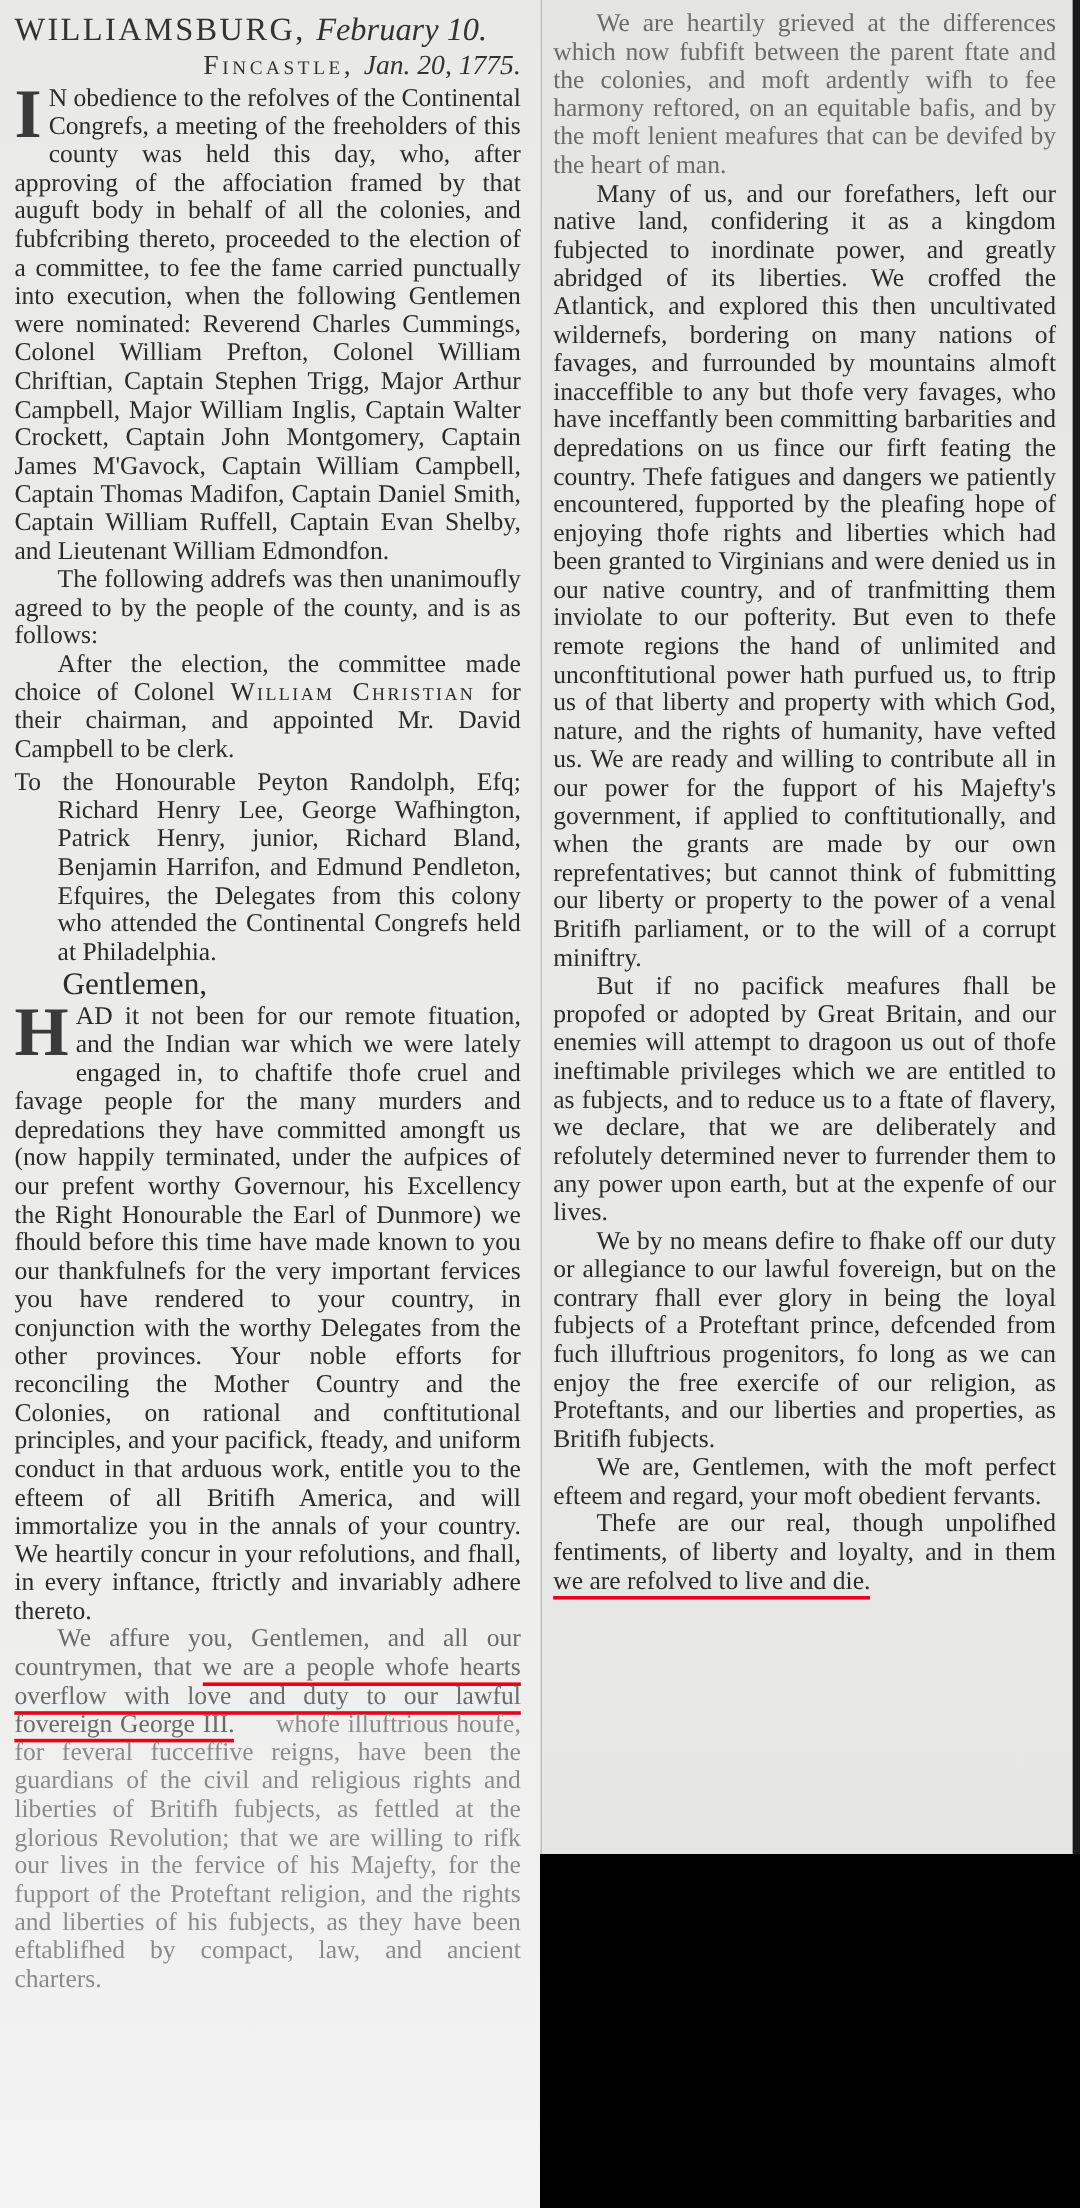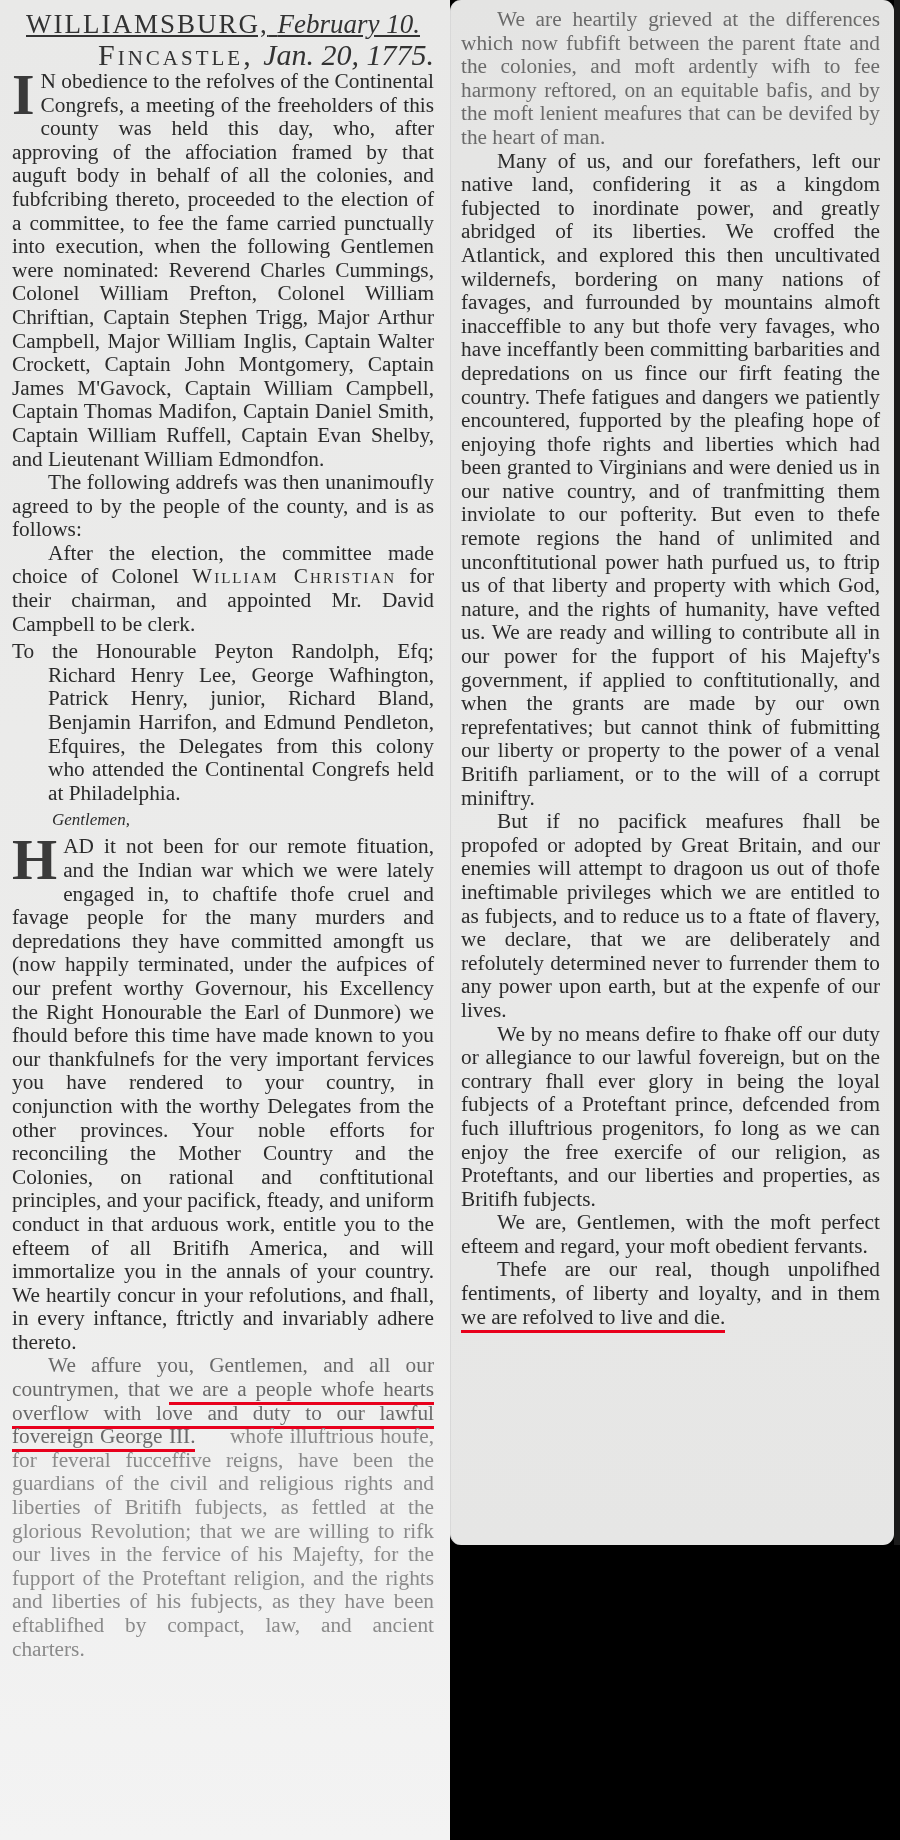--- a/index.html
+++ b/index.html
@@ -19,54 +19,53 @@
   #col-left {
     left: 0; width: 450px; height: 1840px;
     padding: 4px 16px 0 12px;
     background: linear-gradient(180deg, #e9e9e8 0%, #ececeb 60%, #f3f3f3 100%);
   }
   #col-right {
     left: 450px; width: 444px; height: 1545px;
     padding: 8px 14px 0 10px;
     background: linear-gradient(180deg, #e4e4e3 0%, #e9e9e8 50%, #e6e6e5 100%);
     border-left: 1px solid #d8d8d8;
-    border-radius: 11px;
   }
   #right-edge {
     position: absolute; left: 894px; top: 0; width: 6px; height: 1545px;
     background: #1a1a1a;
   }
   .dateline-main {
-    font-size: 27px; letter-spacing: 2px; text-align: center;
-    line-height: 32px; margin-top: 4px; color: #333; text-decoration: underline;
+    font-size: 27px; letter-spacing: 2px; text-align: left;
+    line-height: 32px; margin-top: 4px; color: #333;
   }
   .dateline-main .it { font-style: italic; letter-spacing: 0; }
   .dateline-sub {
-    font-size: 30px; text-align: right; line-height: 30px; letter-spacing: 2px; color: #333;
+    font-size: 23px; text-align: right; line-height: 30px; letter-spacing: 2px; color: #333;
   }
   .dateline-sub .sc { font-variant: small-caps; letter-spacing: 3px; }
   .dateline-sub .it { font-style: italic; letter-spacing: 0; }
   p {
     margin: 0;
     font-size: 21.3px;
     line-height: 23.6px;
     text-align: justify;
     hyphens: manual;
   }
   p.indent { text-indent: 36px; }
   p.hang { padding-left: 36px; text-indent: -36px; }
   .dropcap {
     float: left;
     font-size: 58px; line-height: 46px;
     margin: 2px 6px 0 0;
     font-weight: bold;
     color: #3a3a3a;
   }
   .sc { font-variant: small-caps; letter-spacing: 2px; }
-  .salutation { font-style: italic; text-indent: 40px; font-size: 17px; line-height: 26px; margin: 2px 0; }
+  .salutation { text-indent: 40px; font-size: 26px; line-height: 26px; margin: 2px 0; }
   .ul { border-bottom: 3px solid #e8001c; padding-bottom: 1px; }
   .faded { color: #6a6a6a; }
   .fade-more { color: #8a8a8a; margin-left: 28px; }
 </style>
 </head>
 <body>
 
 <div id="col-left" class="col">
   <div class="dateline-main">
     <span>WILLIAMSBURG,</span>

